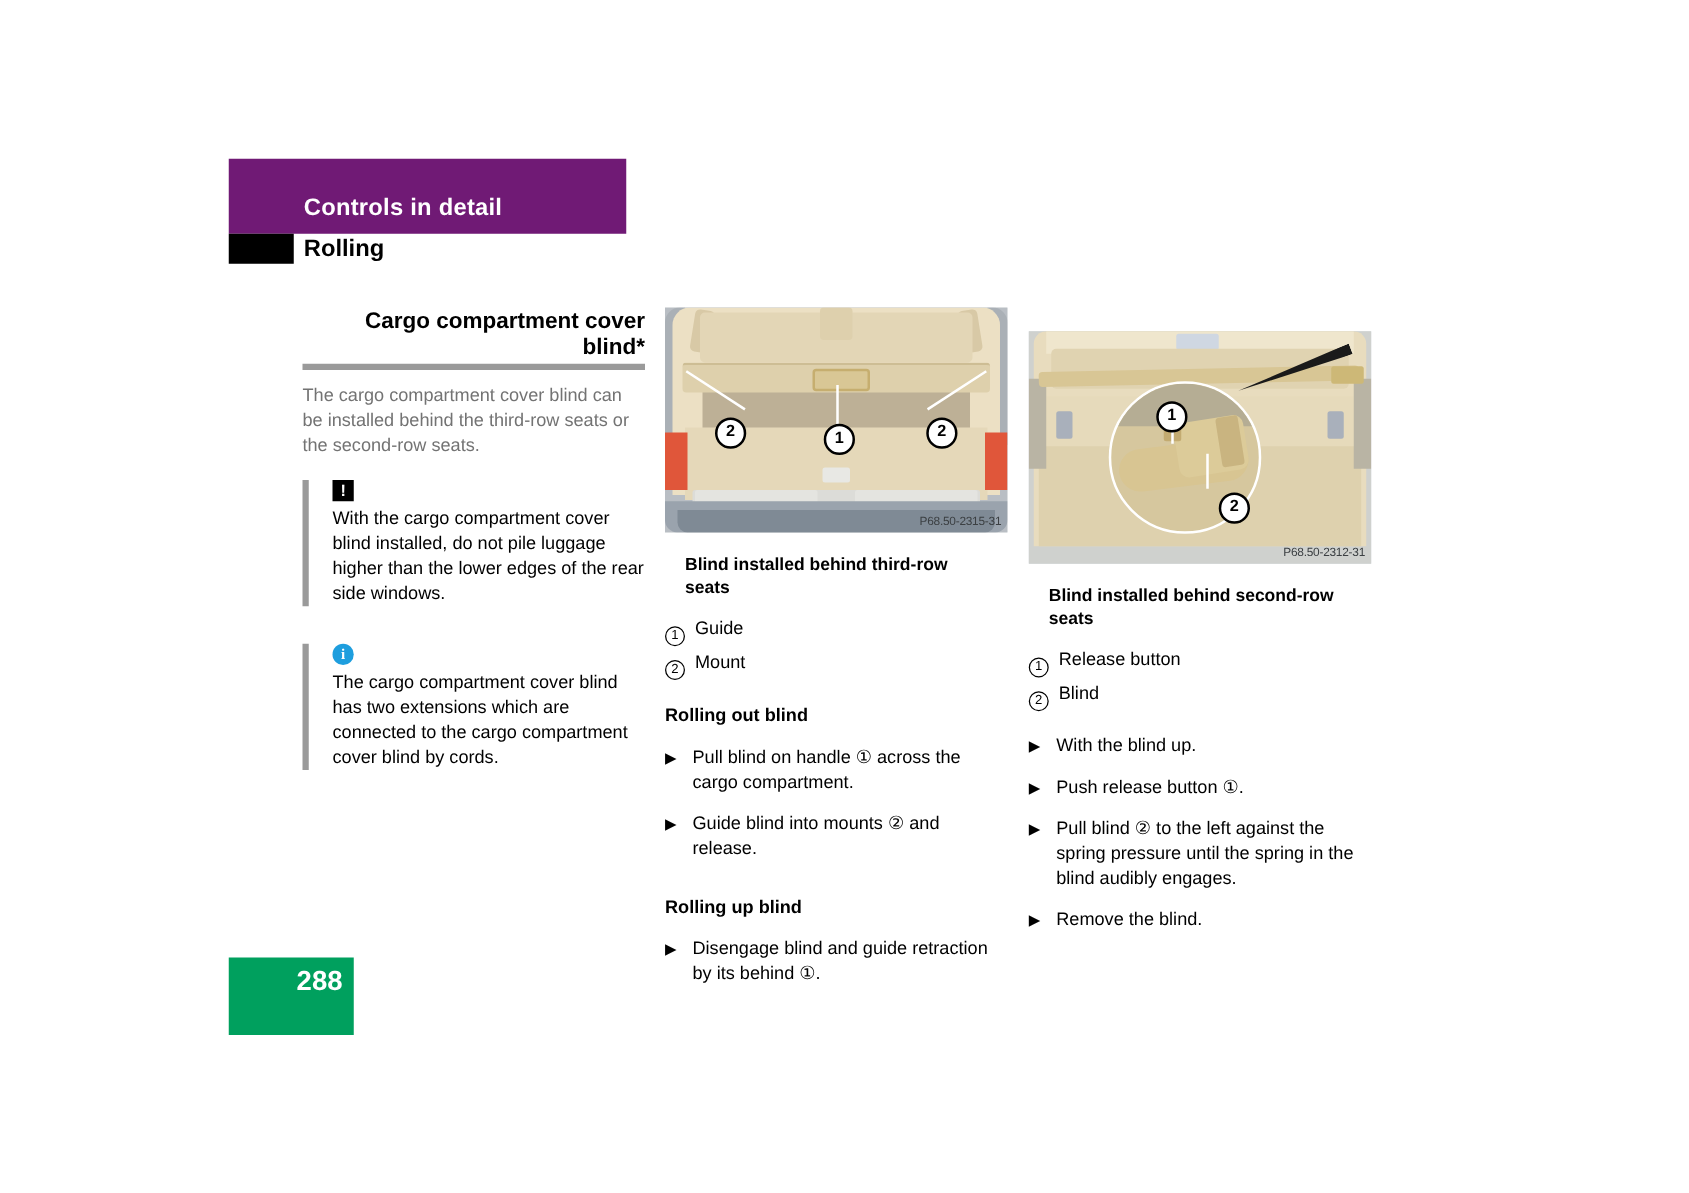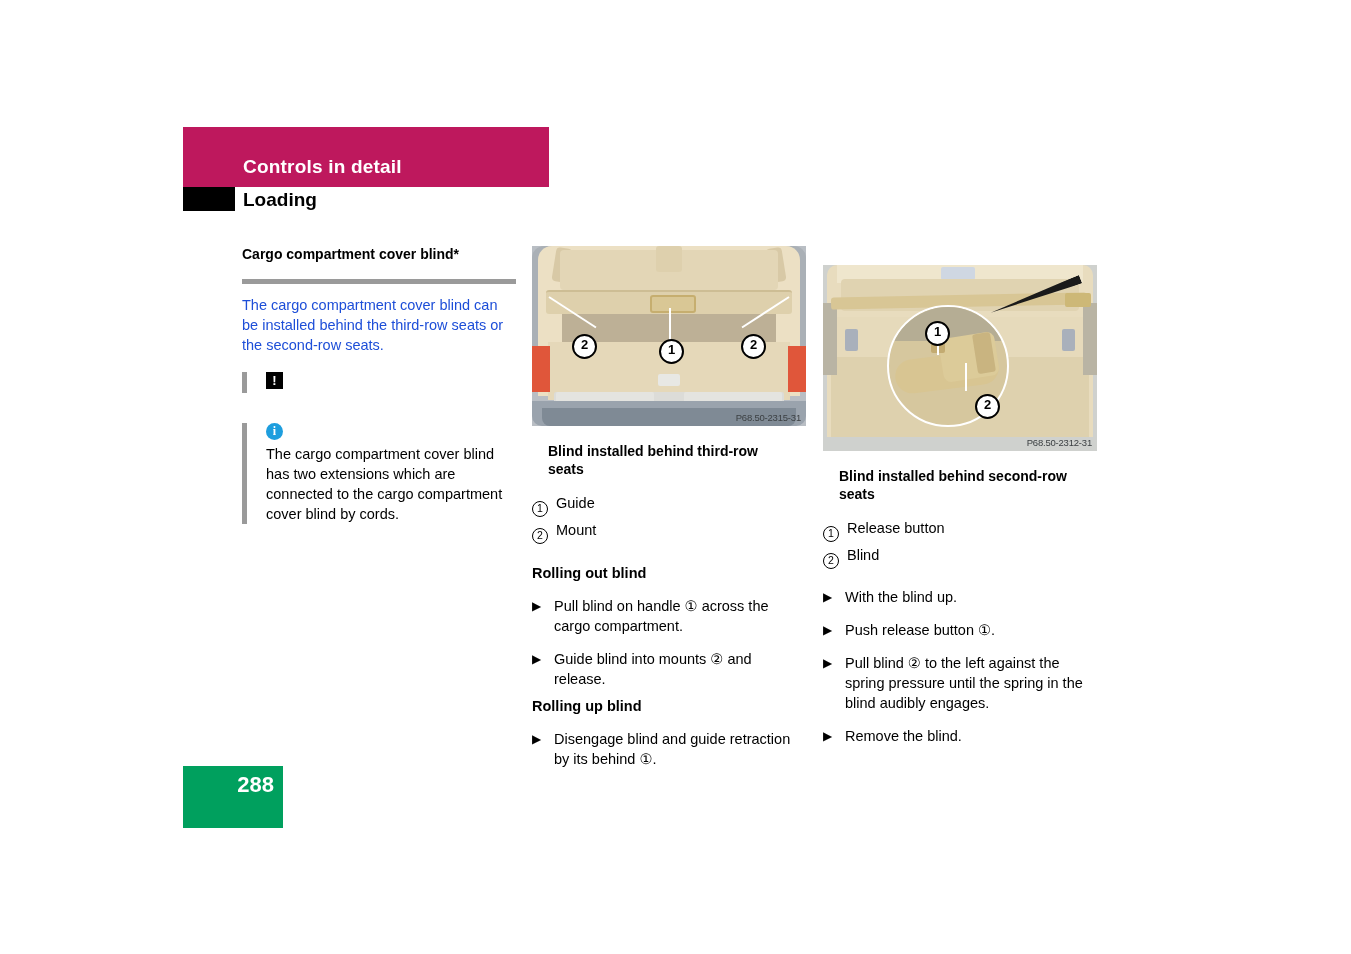--- a/index.html
+++ b/index.html
@@ -14,23 +14,23 @@
     color: #000000;
     position: relative;
     overflow: hidden;
   }
 
   
   #header-green-bar {
     position: absolute;
     left: 183px;
     top: 127px;
-    width: 366px;
+    width: 318px;
     height: 60px;
-    background: #be185d;
+    background: #701a75;
     text-decoration: underline;
   }
   #header-chapter-title {
     position: absolute;
     left: 60px;
     top: 29px;
     font-size: 19px;
     font-weight: bold;
     color: #ffffff;
     letter-spacing: 0.2px;
@@ -61,34 +61,35 @@
     width: 274px;
   }
   #col-left   { left: 242px; }
   #col-middle { left: 532px; }
   #col-right  { left: 823px; }
 
   
   .body-text {
     font-size: 14.5px;
     line-height: 20px;
-    color: #1d4ed8;
+    color: #737373;
     margin: 0;
   }
   .sub-heading {
     font-size: 14.5px;
     font-weight: bold;
     line-height: 19px;
     margin: 0;
   }
   .topic-heading {
-    font-size: 14px;
+    font-size: 18px;
     font-weight: bold;
     margin: 0;
-    padding-bottom: 17px;
+    padding-bottom: 3px;
+    text-align: right;
   }
   .heading-rule {
     height: 5px;
     background: #9a9a9a;
     margin-bottom: 11px;
   }
   .fig-caption {
     font-size: 14px;
     font-weight: bold;
     margin: 16px;
@@ -323,33 +324,34 @@
     color: #ffffff;
   }
 </style>
 </head>
 <body>
 
 <div id="header-green-bar">
   <div id="header-chapter-title">Controls in detail</div>
 </div>
 <div id="header-black-tab"></div>
-<div id="header-section-title">Loading</div>
+<div id="header-section-title">Rolling</div>
 
 <div class="column" id="col-left">
 
   <div class="topic-heading">Cargo compartment cover blind*</div>
   <div class="heading-rule"></div>
 
   <p class="body-text">The cargo compartment cover blind can be installed behind the third-row seats or the second-row seats.</p>
 
   <div class="note-box">
     <div class="note-rule"></div>
     <div class="note-body">
       <div class="warn-icon">!</div>
+      <p class="note-para">With the cargo compartment cover blind installed, do not pile luggage higher than the lower edges of the rear side windows.</p>
     </div>
   </div>
 
   <div class="note-box" style="margin-top:30px;">
     <div class="note-rule"></div>
     <div class="note-body">
       <div class="info-icon">i</div>
       <p class="note-para">The cargo compartment cover blind has two extensions which are connected to the cargo compartment cover blind by cords.</p>
     </div>
   </div>
@@ -409,21 +411,21 @@
 
   <div class="step-row">
     <span class="step-arrow">▶</span>
     <span class="step-text">Pull blind on handle ① across the cargo compartment.</span>
   </div>
   <div class="step-row">
     <span class="step-arrow">▶</span>
     <span class="step-text">Guide blind into mounts ② and release.</span>
   </div>
 
-  <div class="sub-heading" style="margin-top:8px;">Rolling up blind</div>
+  <div class="sub-heading" style="margin-top:28px;">Rolling up blind</div>
 
   <div class="step-row">
     <span class="step-arrow">▶</span>
     <span class="step-text">Disengage blind and guide retraction by its behind ①.</span>
   </div>
 </div>
 
 <div class="column" id="col-right">
 
 

